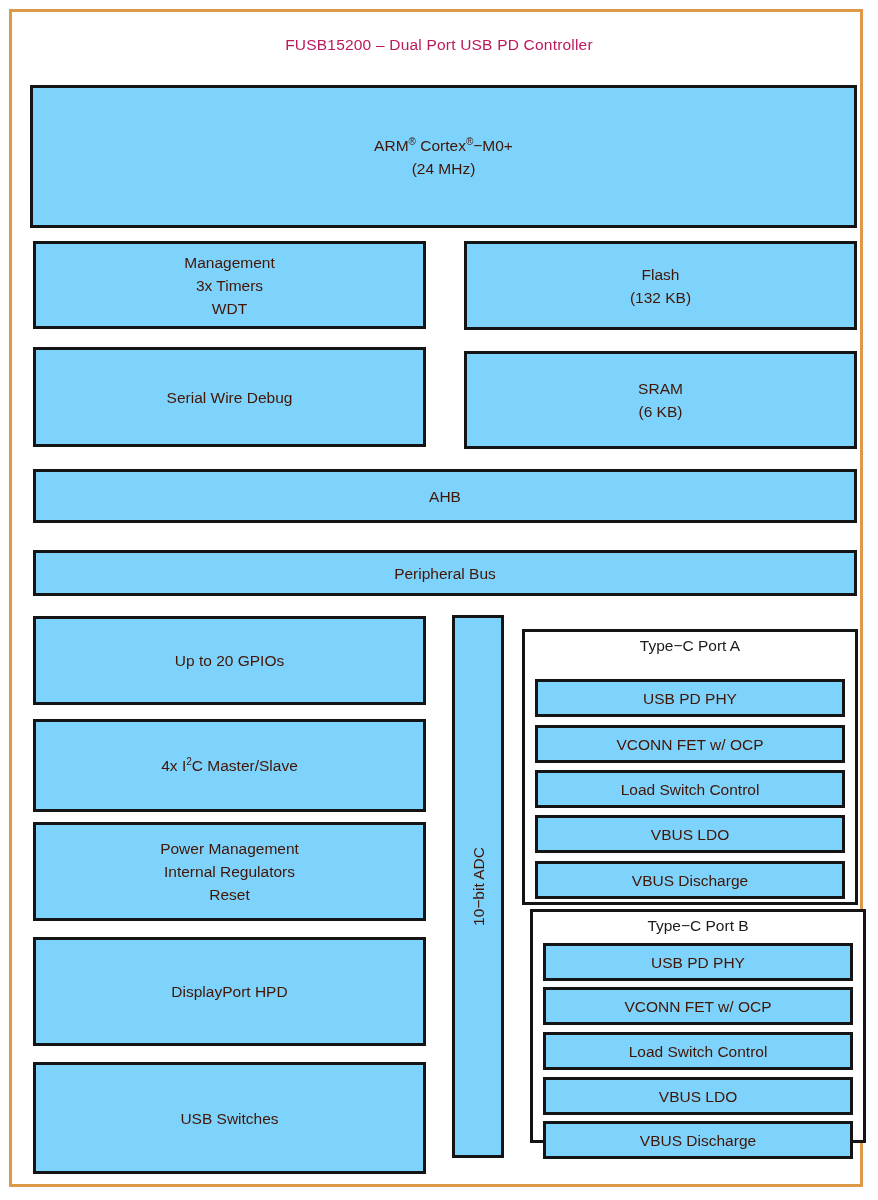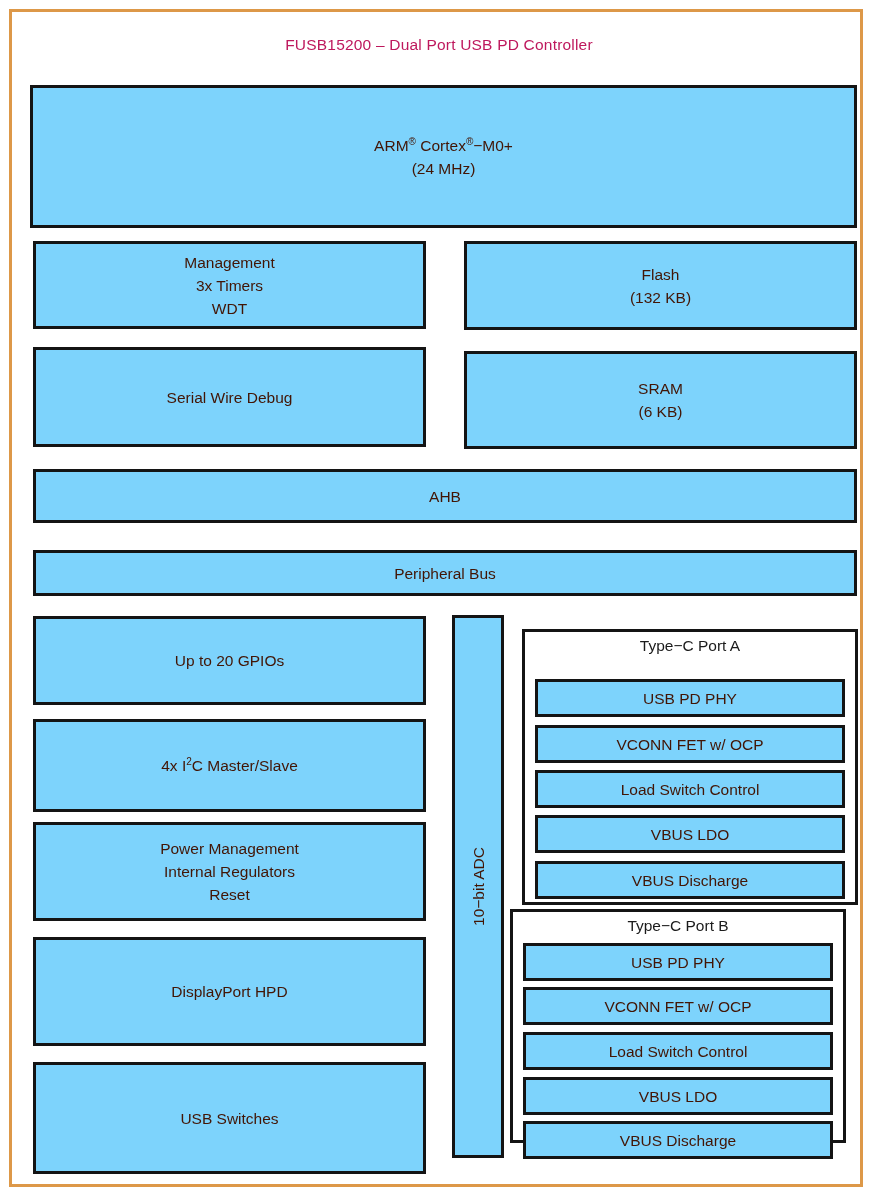--- a/index.html
+++ b/index.html
@@ -71,21 +71,21 @@
   .sram  { left: 464px; top: 351px;  width: 393px; height: 98px;  }
   .ahb   { left: 33px;  top: 469px;  width: 824px; height: 54px;  }
   .pbus  { left: 33px;  top: 550px;  width: 824px; height: 46px;  }
   .gpio  { left: 33px;  top: 616px;  width: 393px; height: 89px;  }
   .i2c   { left: 33px;  top: 719px;  width: 393px; height: 93px;  }
   .pwr   { left: 33px;  top: 822px;  width: 393px; height: 99px;  }
   .dp    { left: 33px;  top: 937px;  width: 393px; height: 109px; }
   .usbsw { left: 33px;  top: 1062px; width: 393px; height: 112px;  }
   .adc   { left: 452px; top: 615px;  width: 52px;  height: 543px; }
   .porta { left: 522px; top: 613px;  width: 336px; height: 276px; }
-  .portb { left: 510px; top: 893px;  width: 336px; height: 234px; }
+  .portb { left: 530px; top: 893px;  width: 336px; height: 234px; }
 
   .pa1 { top: 47px;  }
   .pa2 { top: 93px;  }
   .pa3 { top: 138px; }
   .pa4 { top: 183px; }
   .pa5 { top: 229px; }
   .pb1 { top: 31px;  }
   .pb2 { top: 75px;  }
   .pb3 { top: 120px; }
   .pb4 { top: 165px; }

